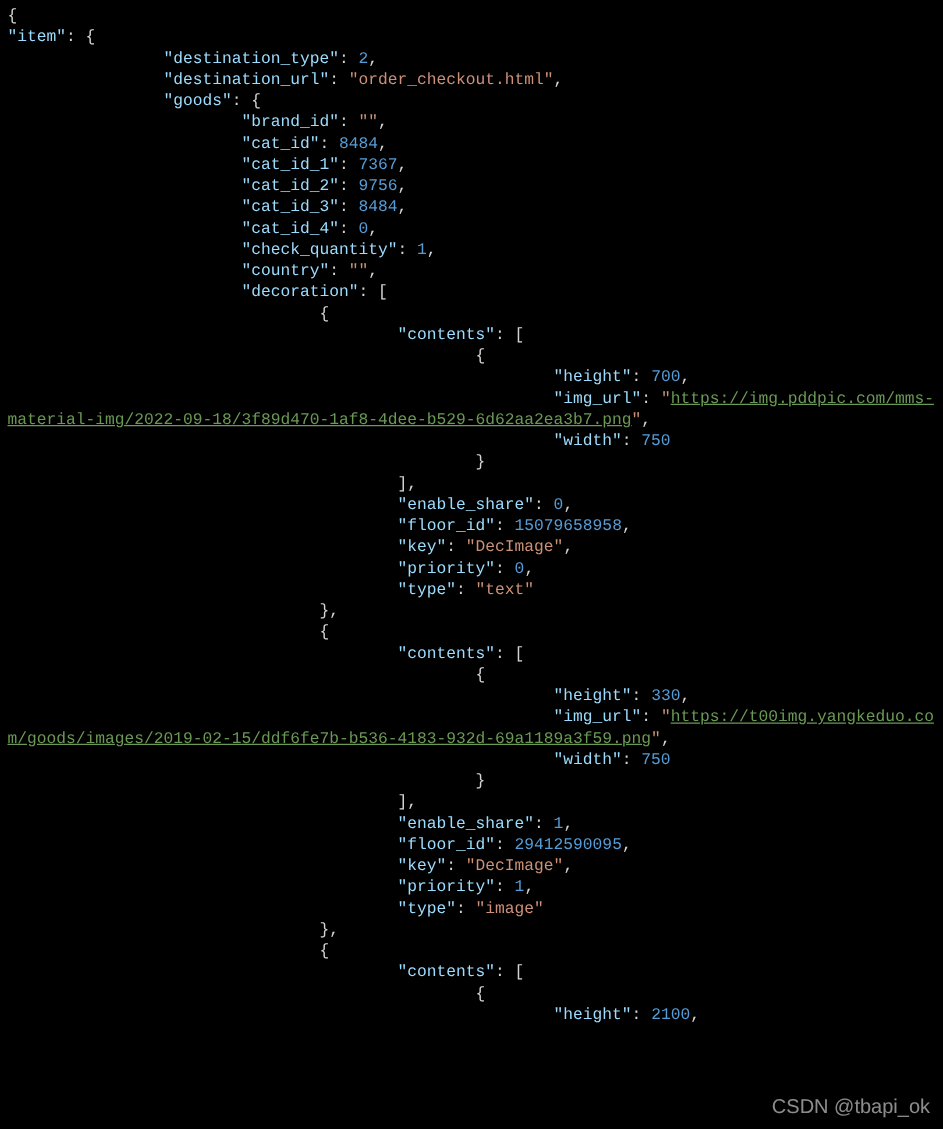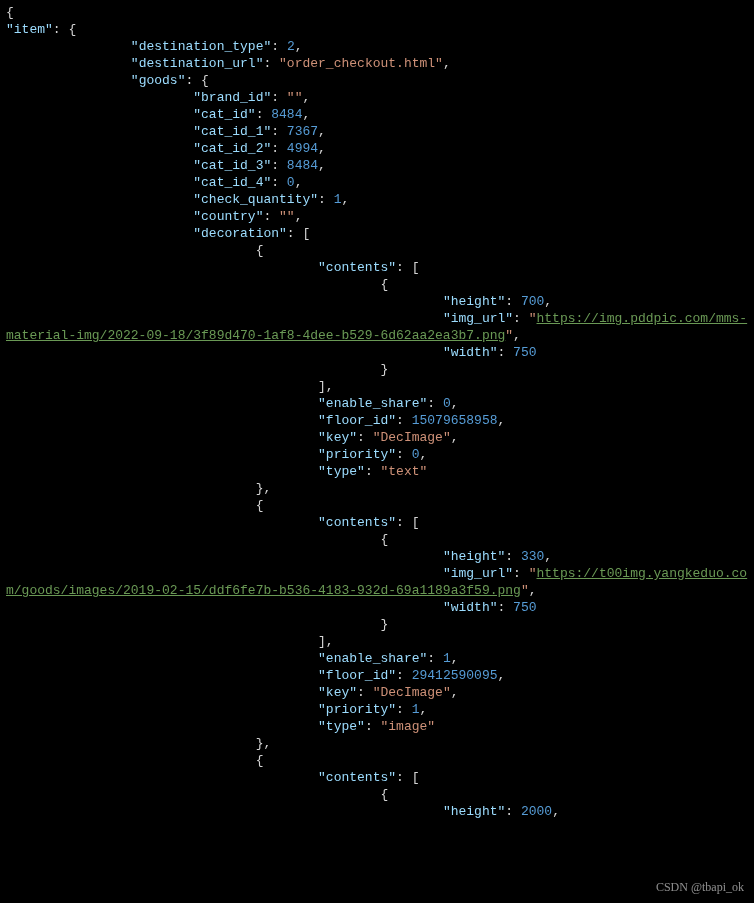--- a/index.html
+++ b/index.html
@@ -23,38 +23,38 @@
   }
   .p  { color: #d4d4d4; }         
   .k  { color: #9CDCFE; }         
   .s  { color: #CE9178; }         
   .su { color: #6A9955; text-decoration: underline; } 
   .n  { color: #569CD6; }         
   .watermark {
     position: absolute;
     bottom: 8px;
     right: 10px;
-    font-family: Liberation Serif, serif;
-    font-size: 12px;
+    font-family: Liberation Sans, sans-serif;
+    font-size: 16px;
     color: rgba(255,255,255,0.55);
     user-select: none;
   }
 </style>
 </head>
 <body>
 
 <pre class="code"><span class="p">{
 </span><span class="k">"item"</span><span class="p">: {
 </span><span class="p">                </span><span class="k">"destination_type"</span><span class="p">: </span><span class="n">2</span><span class="p">,
 </span><span class="p">                </span><span class="k">"destination_url"</span><span class="p">: </span><span class="s">"order_checkout.html"</span><span class="p">,
 </span><span class="p">                </span><span class="k">"goods"</span><span class="p">: {
 </span><span class="p">                        </span><span class="k">"brand_id"</span><span class="p">: </span><span class="s">""</span><span class="p">,
 </span><span class="p">                        </span><span class="k">"cat_id"</span><span class="p">: </span><span class="n">8484</span><span class="p">,
 </span><span class="p">                        </span><span class="k">"cat_id_1"</span><span class="p">: </span><span class="n">7367</span><span class="p">,
-</span><span class="p">                        </span><span class="k">"cat_id_2"</span><span class="p">: </span><span class="n">4994</span><span class="p">,
+</span><span class="p">                        </span><span class="k">"cat_id_2"</span><span class="p">: </span><span class="n">9756</span><span class="p">,
 </span><span class="p">                        </span><span class="k">"cat_id_3"</span><span class="p">: </span><span class="n">8484</span><span class="p">,
 </span><span class="p">                        </span><span class="k">"cat_id_4"</span><span class="p">: </span><span class="n">0</span><span class="p">,
 </span><span class="p">                        </span><span class="k">"check_quantity"</span><span class="p">: </span><span class="n">1</span><span class="p">,
 </span><span class="p">                        </span><span class="k">"country"</span><span class="p">: </span><span class="s">""</span><span class="p">,
 </span><span class="p">                        </span><span class="k">"decoration"</span><span class="p">: [
 </span><span class="p">                                {
 </span><span class="p">                                        </span><span class="k">"contents"</span><span class="p">: [
 </span><span class="p">                                                {
 </span><span class="p">                                                        </span><span class="k">"height"</span><span class="p">: </span><span class="n">700</span><span class="p">,
 </span><span class="p">                                                        </span><span class="k">"img_url"</span><span class="p">: </span><span class="s">"</span><span class="su">https://img.pddpic.com/mms-material-img/2022-09-18/3f89d470-1af8-4dee-b529-6d62aa2ea3b7.png</span><span class="s">"</span><span class="p">,
@@ -77,16 +77,16 @@
 </span><span class="p">                                        ],
 </span><span class="p">                                        </span><span class="k">"enable_share"</span><span class="p">: </span><span class="n">1</span><span class="p">,
 </span><span class="p">                                        </span><span class="k">"floor_id"</span><span class="p">: </span><span class="n">29412590095</span><span class="p">,
 </span><span class="p">                                        </span><span class="k">"key"</span><span class="p">: </span><span class="s">"DecImage"</span><span class="p">,
 </span><span class="p">                                        </span><span class="k">"priority"</span><span class="p">: </span><span class="n">1</span><span class="p">,
 </span><span class="p">                                        </span><span class="k">"type"</span><span class="p">: </span><span class="s">"image"</span><span class="p">
 </span><span class="p">                                },
 </span><span class="p">                                {
 </span><span class="p">                                        </span><span class="k">"contents"</span><span class="p">: [
 </span><span class="p">                                                {
-</span><span class="p">                                                        </span><span class="k">"height"</span><span class="p">: </span><span class="n">2000</span><span class="p">,
+</span><span class="p">                                                        </span><span class="k">"height"</span><span class="p">: </span><span class="n">2100</span><span class="p">,
 </span></pre>
 
 <div class="watermark">CSDN @tbapi_ok</div>
 
 </body></html>

